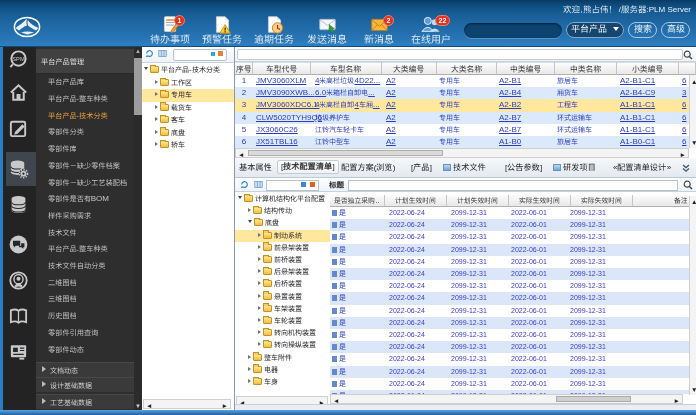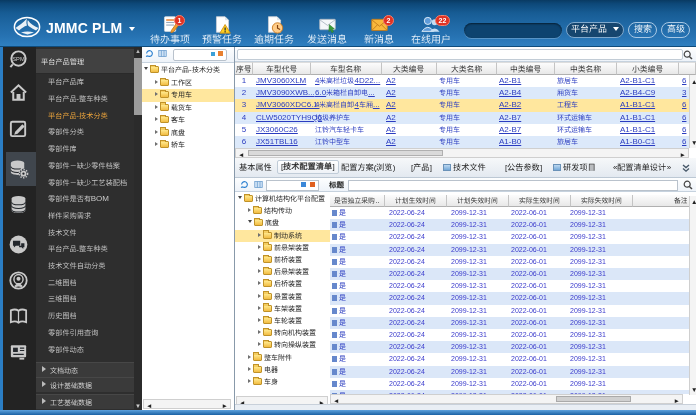--- a/index.html
+++ b/index.html
@@ -64,21 +64,20 @@
 .brodd{background:#dbe7f8}
 .dt{color:#3a3acc;font-size:7px}
 #bluebar{left:0;top:410px;width:696px;height:5px;background:linear-gradient(#5da2dd,#1a61a4)}
 .mag{position:absolute;width:10px;height:10px}
 </style></head><body>
 <div id="hdr" class="abs">
 <svg class="abs" style="left:13px;top:16px" width="28" height="22" viewBox="0 0 28 22">
       <ellipse cx="14" cy="11" rx="12.6" ry="9.6" fill="none" stroke="#fff" stroke-width="1.5"></ellipse>
       <path d="M14 2.5 C10 7 6 9.5 2.5 12 L6 14.5 C9 12 11 10.5 14 9.5 C13 7 13.5 5 14 2.5 Z M25.5 12 C21 10 17.5 8 14.8 4 C14.2 6 14.5 8.5 15.5 10 C18 12 20.5 13 23 14.5 Z M8 16.5 C12 15 17 15 21 16.5 L14.5 18.5 Z" fill="#fff" opacity=".9"></path>
     </svg>
-<div class="abs" id="brand">JMMC PLM <span style="display:inline-block;border-left:3.5px solid transparent;border-right:3.5px solid transparent;border-top:4.5px solid #fff;vertical-align:2px;margin-left:3px"></span></div>
 <div class="hico" style="left:140px"><span class="ic"><svg width="19" height="19" viewBox="0 0 22 22">
           <rect x="4" y="2" width="13" height="17" rx="1" fill="#fff" stroke="#d0d6dd"></rect>
           <rect x="6" y="5" width="9" height="1.6" fill="#e87820"></rect>
           <rect x="6" y="8" width="9" height="1.3" fill="#9ab"></rect>
           <rect x="6" y="11" width="9" height="1.3" fill="#9ab"></rect>
           <path d="M12 18 L19 8 L21.5 10 L14.5 19.5 L11.5 20.5 Z" fill="#f0a030" stroke="#c87818"></path>
         </svg><span class="badge" style="left:34px">1</span></span><span class="cw"><svg class="cg" width="40.0" height="10.0" viewBox="0 0 400 100">
           <use href="#u5f85" x="0"></use>
           <use href="#u529e" x="100"></use>
           <use href="#u4e8b" x="200"></use>
@@ -130,20 +129,33 @@
           <circle cx="7.5" cy="6.5" r="3.9" fill="#5e9bd8" stroke="#e8f2fb" stroke-width="1"></circle>
           <path d="M1 18 q6.5 -9 13 0 z" fill="#5e9bd8" stroke="#e8f2fb" stroke-width="1"></path>
           <circle cx="15" cy="8" r="3.2" fill="#c4dcf2"></circle>
           <path d="M9.5 18.5 q5.5 -7.5 11 0 z" fill="#c4dcf2"></path>
         </svg><span class="badge" style="left:34px">22</span></span><span class="cw"><svg class="cg" width="40.0" height="10.0" viewBox="0 0 400 100">
           <use href="#u5728" x="0"></use>
           <use href="#u7ebf" x="100"></use>
           <use href="#u7528" x="200"></use>
           <use href="#u6237" x="300"></use>
         </svg></span></div>
+<div class="abs" id="welcome"><span class="cw"><svg class="cg" width="17.0" height="8.5" viewBox="0 0 200 100">
+          <use href="#u6b22" x="0"></use>
+          <use href="#u8fce" x="100"></use>
+        </svg><span>,</span><svg class="cg" width="34.0" height="8.5" viewBox="0 0 400 100">
+          <use href="#u718a" x="0"></use>
+          <use href="#u5360" x="100"></use>
+          <use href="#u4f1f" x="200"></use>
+          <use href="#uff01" x="300"></use>
+        </svg><span> /</span><svg class="cg" width="25.5" height="8.5" viewBox="0 0 300 100">
+          <use href="#u670d" x="0"></use>
+          <use href="#u52a1" x="100"></use>
+          <use href="#u5668" x="200"></use>
+        </svg><span>:PLM Server</span></span></div>
 <div class="abs" id="hsearch"></div>
 <div class="pill" id="pcat"><span class="cw"><svg class="cg" width="36.0" height="9.0" viewBox="0 0 400 100">
           <use href="#u5e73" x="0"></use>
           <use href="#u53f0" x="100"></use>
           <use href="#u4ea7" x="200"></use>
           <use href="#u54c1" x="300"></use>
         </svg></span> <span style="display:inline-block;border-left:3.5px solid transparent;border-right:3.5px solid transparent;border-top:4.5px solid #fff;vertical-align:1px;margin-left:3px"></span></div>
 <div class="pill" id="psch"><span class="cw"><svg class="cg" width="18.0" height="9.0" viewBox="0 0 200 100">
           <use href="#u641c" x="0"></use>
           <use href="#u7d22" x="100"></use>

